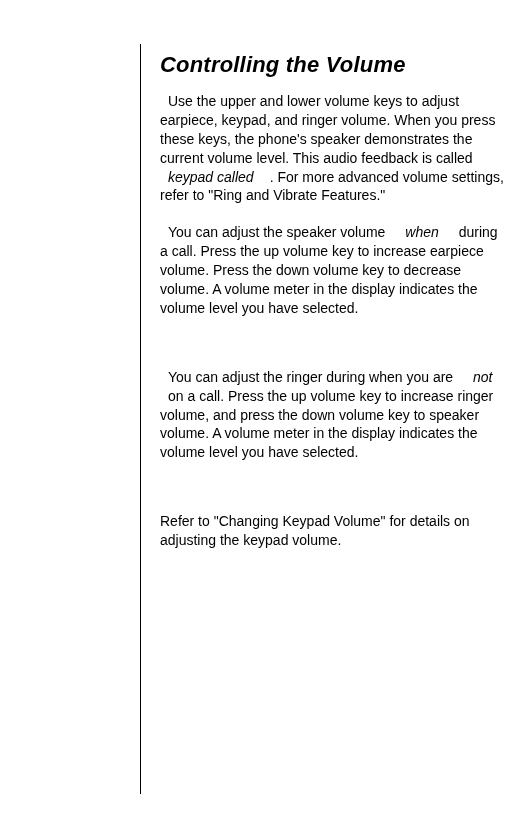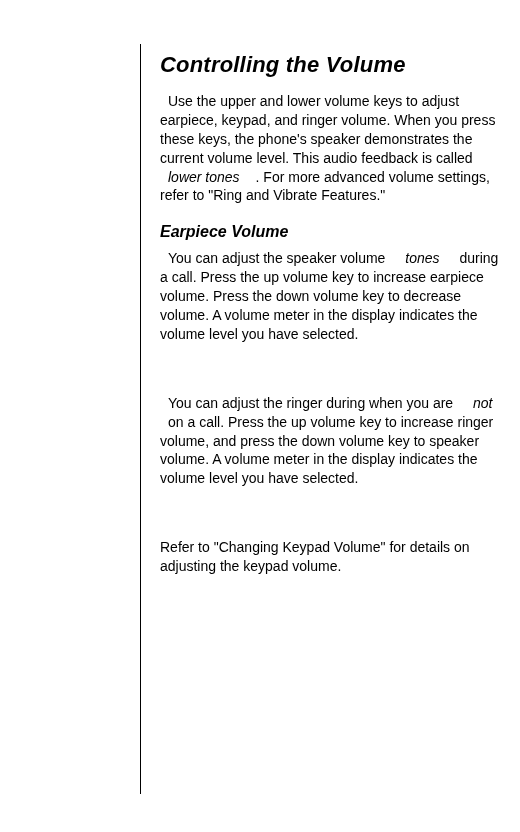--- a/index.html
+++ b/index.html
@@ -69,26 +69,25 @@
 </head>
 <body>
 
 <div class="page">
   <div class="vline"></div>
 
   <div class="content">
     <h1 class="main-heading">Controlling the Volume</h1>
 
     <p class="para">
-      <span>Use the upper and lower volume keys to adjust earpiece, keypad, and ringer volume. When you press these keys, the phone's speaker demonstrates the current volume level. This audio feedback is called </span><em class="italic">lower tones</em><span>. For more advanced volume settings, refer to "Ring and Vibrate Features."</span>
+      <span>Use the upper and lower volume keys to adjust earpiece, keypad, and ringer volume. When you press these keys, the phone's speaker demonstrates the current volume level. This audio feedback is called </span><em class="italic">keypad called</em><span>. For more advanced volume settings, refer to "Ring and Vibrate Features."</span>
     </p>
 
-    <h2 class="sub-heading">Earpiece Volume</h2>
     <p class="para large-gap">
-      <span>You can adjust the speaker volume </span><em class="italic">tones</em><span> during a call. Press the up volume key to increase earpiece volume. Press the down volume key to decrease volume. A volume meter in the display indicates the volume level you have selected.</span>
+      <span>You can adjust the speaker volume </span><em class="italic">when</em><span> during a call. Press the up volume key to increase earpiece volume. Press the down volume key to decrease volume. A volume meter in the display indicates the volume level you have selected.</span>
     </p>
 
     <p class="para large-gap">
       <span>You can adjust the ringer during when you are </span><em class="italic">not</em><span> on a call. Press the up volume key to increase ringer volume, and press the down volume key to speaker volume. A volume meter in the display indicates the volume level you have selected.</span>
     </p>
 
     <p class="para">Refer to "Changing Keypad Volume"  for details on adjusting the keypad volume.</p>
   </div>
 
 </div>

